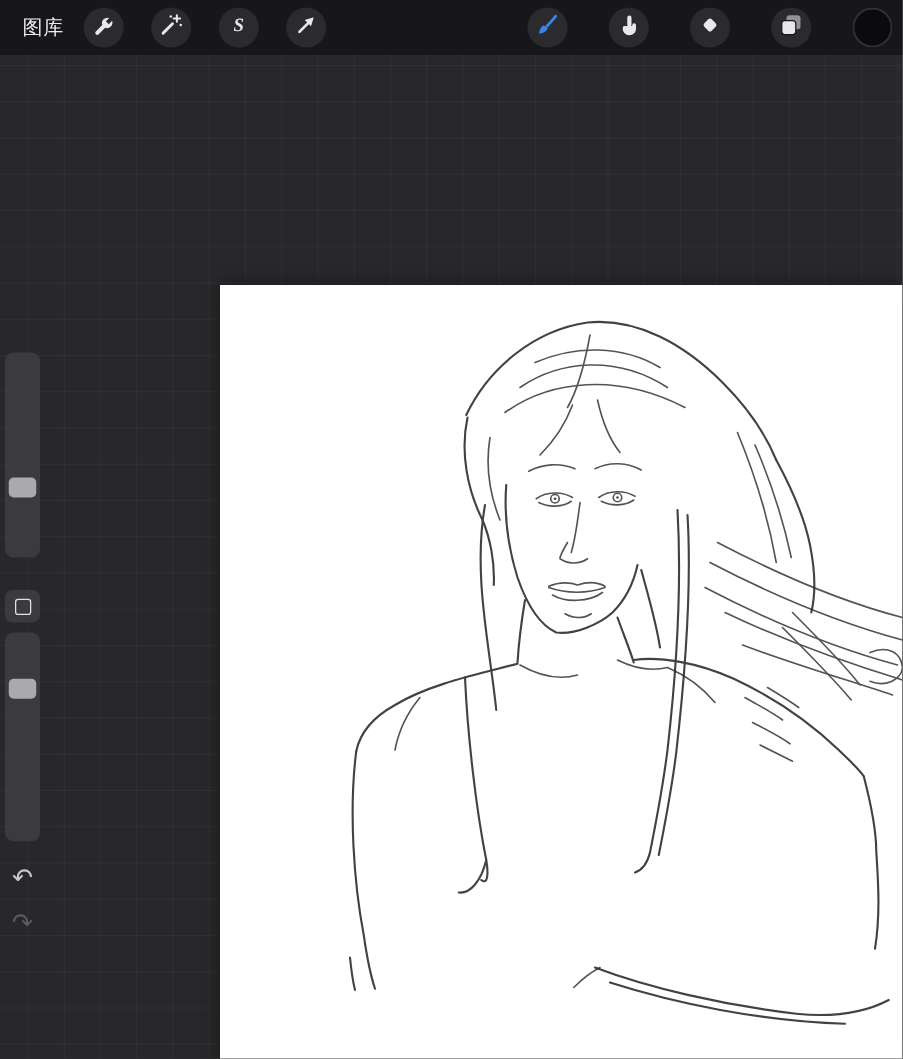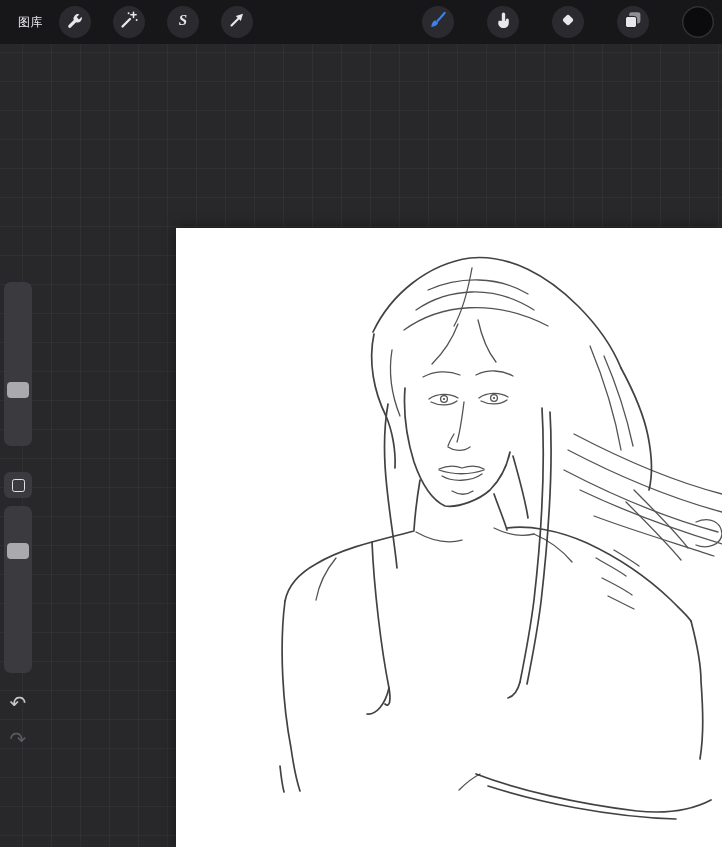--- a/index.html
+++ b/index.html
@@ -16,21 +16,21 @@
     background-size: 29px 29px;
     background-position: -7px -6px;
   }
 
   
   .toolbar {
     position: absolute; top: 0; left: 0; width: 722px; height: 44px;
     background: #17171a; display: flex; align-items: center;
     padding: 0 8px 0 18px; z-index: 30;
   }
-  .gallery { color: #ececf0; font-size: 12px; letter-spacing: .5px; margin-right: 16px; cursor: default; }
+  .gallery { color: #ececf0; font-size: 16px; letter-spacing: .5px; margin-right: 16px; cursor: default; }
   .left-tools { display: flex; gap: 22px; align-items: center; }
   .right-tools { display: flex; gap: 33px; margin-left: auto; align-items: center; }
   .tool {
     width: 32px; height: 32px; border-radius: 50%; background: #2b2b2f;
     display: flex; align-items: center; justify-content: center; flex: 0 0 auto;
   }
   .color-swatch { background: #0b0b0e; box-shadow: inset 0 0 0 1.5px rgba(255,255,255,0.16); }
 
   
   .canvas {

